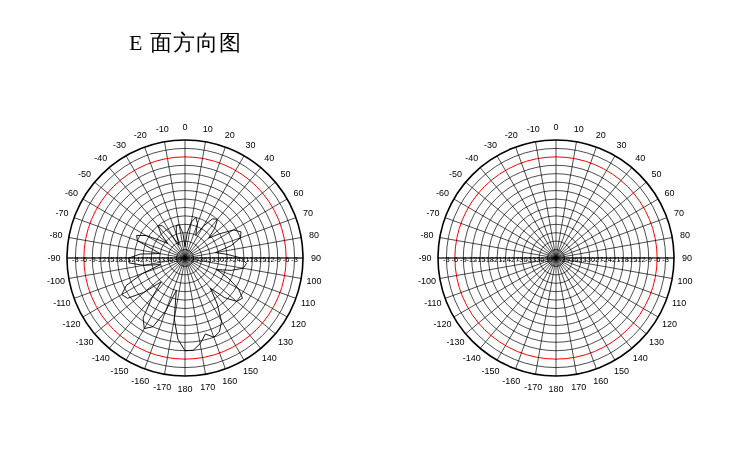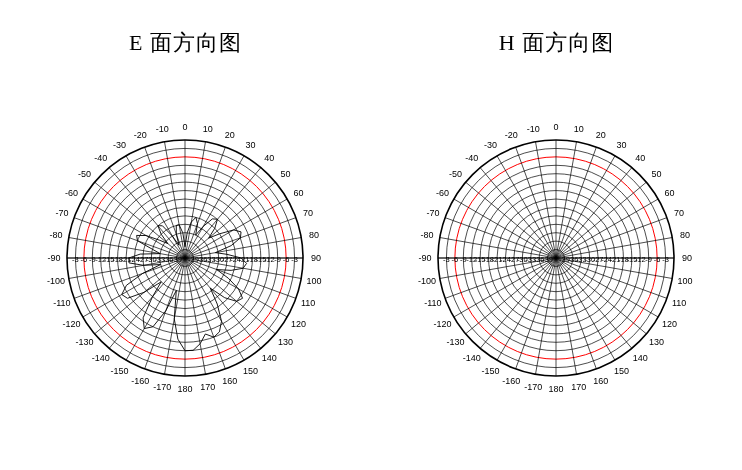--- a/index.html
+++ b/index.html
@@ -137,21 +137,20 @@
           <text x="286.1" y="182.0" text-anchor="middle" font-size="7.5" fill="#000">-6</text>
           <text x="75.4" y="182.0" text-anchor="middle" font-size="7.5" fill="#000">-3</text>
           <text x="294.6" y="182.0" text-anchor="middle" font-size="7.5" fill="#000">-3</text>
           <line x1="67" y1="178" x2="303" y2="178" stroke="#000" stroke-width="0.8"></line>
           <path d="M185.00,270.71 L177.90,259.17 L174.27,238.87 L176.27,210.57 L165.78,230.80 L152.94,246.75 L144.26,248.56 L143.10,237.84 L152.49,216.74 L161.16,201.84 L144.11,212.31 L127.46,218.29 L121.74,214.52 L126.44,205.31 L142.76,193.37 L160.58,184.54 L143.50,185.32 L129.02,182.90 L128.81,178.00 L140.22,174.08 L160.10,173.61 L152.43,169.27 L137.48,160.70 L136.62,155.44 L146.07,155.52 L159.68,160.27 L167.78,163.55 L161.16,154.16 L157.91,145.72 L162.44,145.78 L172.36,156.10 L179.06,165.27 L176.35,154.24 L176.27,145.43 L179.15,144.80 L182.80,152.81 L185.00,166.76 L187.20,152.81 L191.34,142.03 L195.91,137.29 L197.49,143.68 L195.69,155.08 L203.26,146.37 L212.40,138.88 L217.51,139.26 L214.80,148.20 L208.67,158.13 L219.52,153.83 L233.66,149.90 L241.02,151.88 L240.44,157.82 L231.13,165.64 L215.44,172.63 L226.98,174.33 L241.19,178.00 L246.57,183.39 L243.10,188.25 L231.13,190.36 L216.68,189.53 L228.29,198.19 L238.53,208.90 L242.54,218.29 L236.65,221.34 L224.73,217.73 L210.28,208.13 L217.23,224.03 L221.52,241.26 L219.43,251.84 L213.83,257.20 L205.36,253.99 L200.12,263.77 L193.08,270.36 L185.00,270.71 Z" fill="none" stroke="#000000" stroke-width="0.9"></path>
         </svg>
     </div>
   </div>
 
   <div class="panel right">
-    <div class="title">H 面方向图</div>
     <div class="plot">
       <svg id="svg-h" width="371" height="380" viewBox="0 0 371 380">
           <circle cx="185" cy="178" r="8.43" fill="none" stroke="#000000" stroke-width="0.7"></circle>
           <circle cx="185" cy="178" r="16.86" fill="none" stroke="#000000" stroke-width="0.7"></circle>
           <circle cx="185" cy="178" r="25.29" fill="none" stroke="#000000" stroke-width="0.7"></circle>
           <circle cx="185" cy="178" r="33.71" fill="none" stroke="#000000" stroke-width="0.7"></circle>
           <circle cx="185" cy="178" r="42.14" fill="none" stroke="#000000" stroke-width="0.7"></circle>
           <circle cx="185" cy="178" r="50.57" fill="none" stroke="#000000" stroke-width="0.7"></circle>
           <circle cx="185" cy="178" r="59.00" fill="none" stroke="#000000" stroke-width="0.7"></circle>
           <circle cx="185" cy="178" r="67.43" fill="none" stroke="#000000" stroke-width="0.7"></circle>

